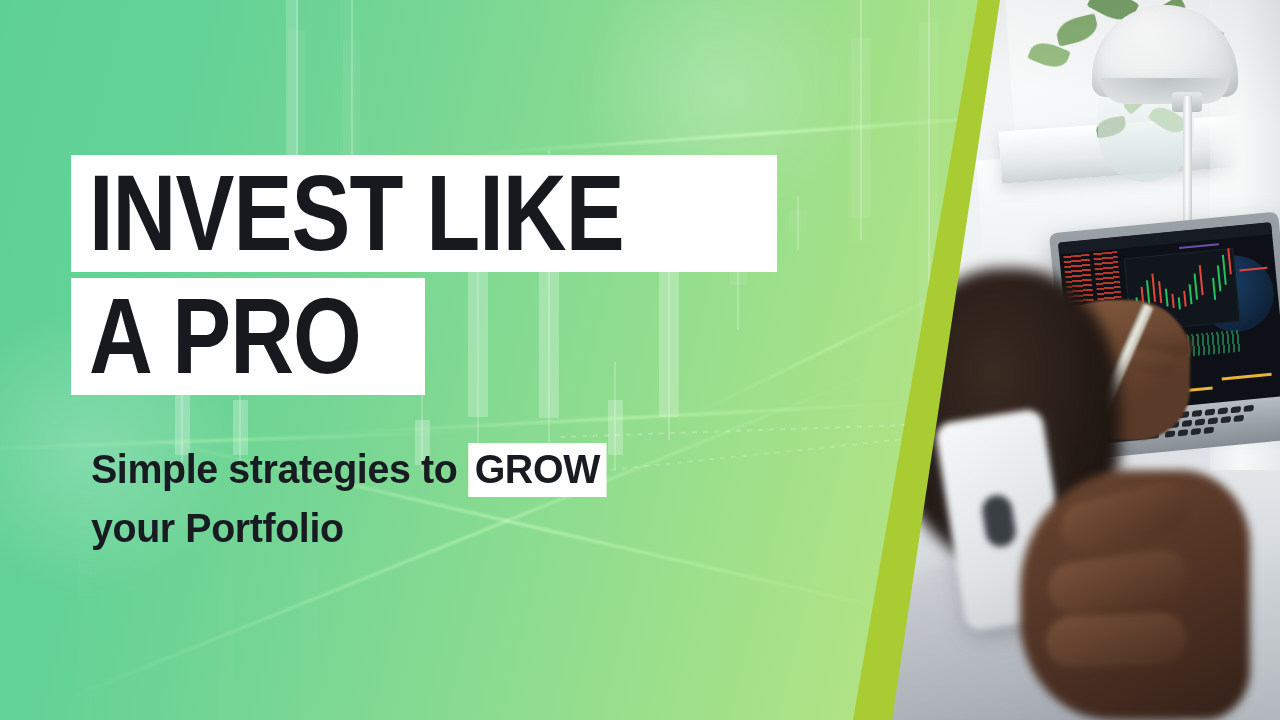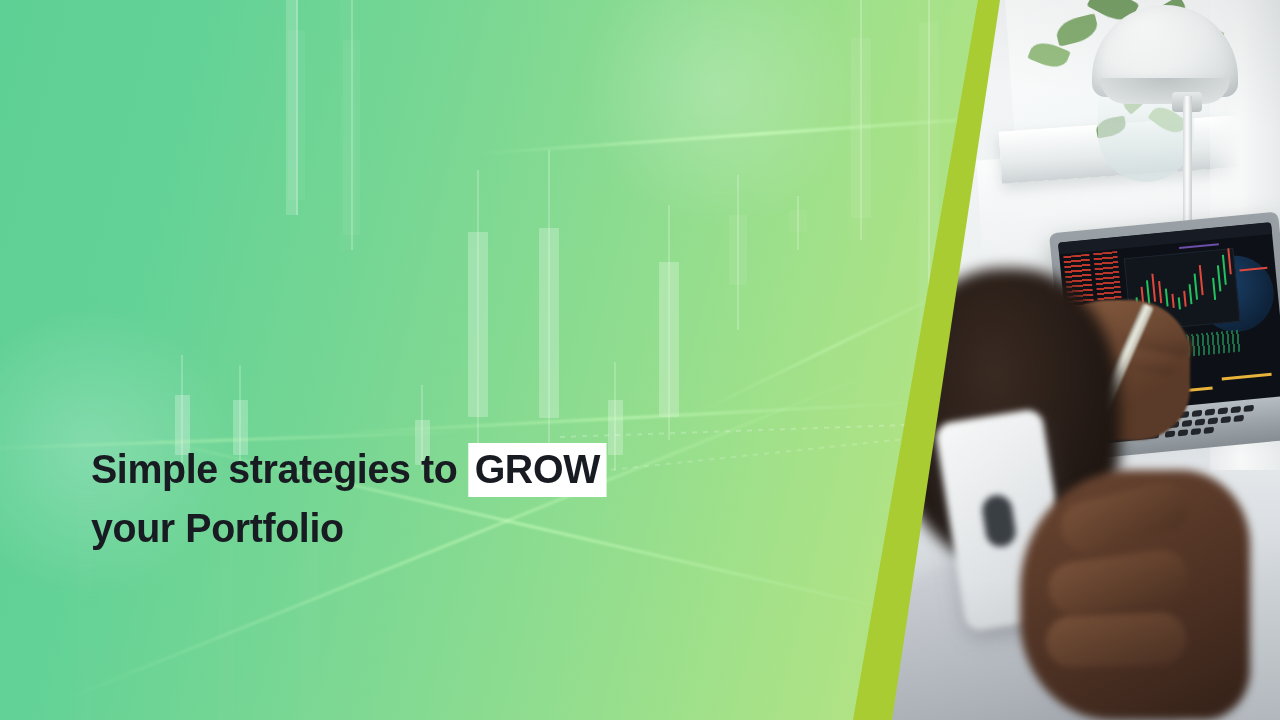--- a/index.html
+++ b/index.html
@@ -445,18 +445,24 @@
       <div class="tline" style="left:700px;top:410px;width:300px;transform:rotate(-26deg);opacity:.55;"></div>
       <div class="tline" style="left:-40px;top:448px;width:520px;transform:rotate(-2deg);opacity:.5;"></div>
 
       <div class="dline" style="left:560px;top:436px;width:420px;transform:rotate(-2deg);opacity:.45;"></div>
       <div class="dline" style="left:600px;top:470px;width:350px;transform:rotate(-6deg);opacity:.35;"></div>
     </div>
   </div>
 
   <div class="content">
 
-
+    <div class="title-line" id="title1">
+      <span>INVEST LIKE</span>
+    </div>
+
+    <div class="title-line" id="title2">
+      <span>A PRO</span>
+    </div>
 
     <div class="sub"><span>Simple strategies to </span><span class="hl">GROW</span><br><span>your Portfolio</span></div>
 
   </div>
 </div>
 
 </body></html>

